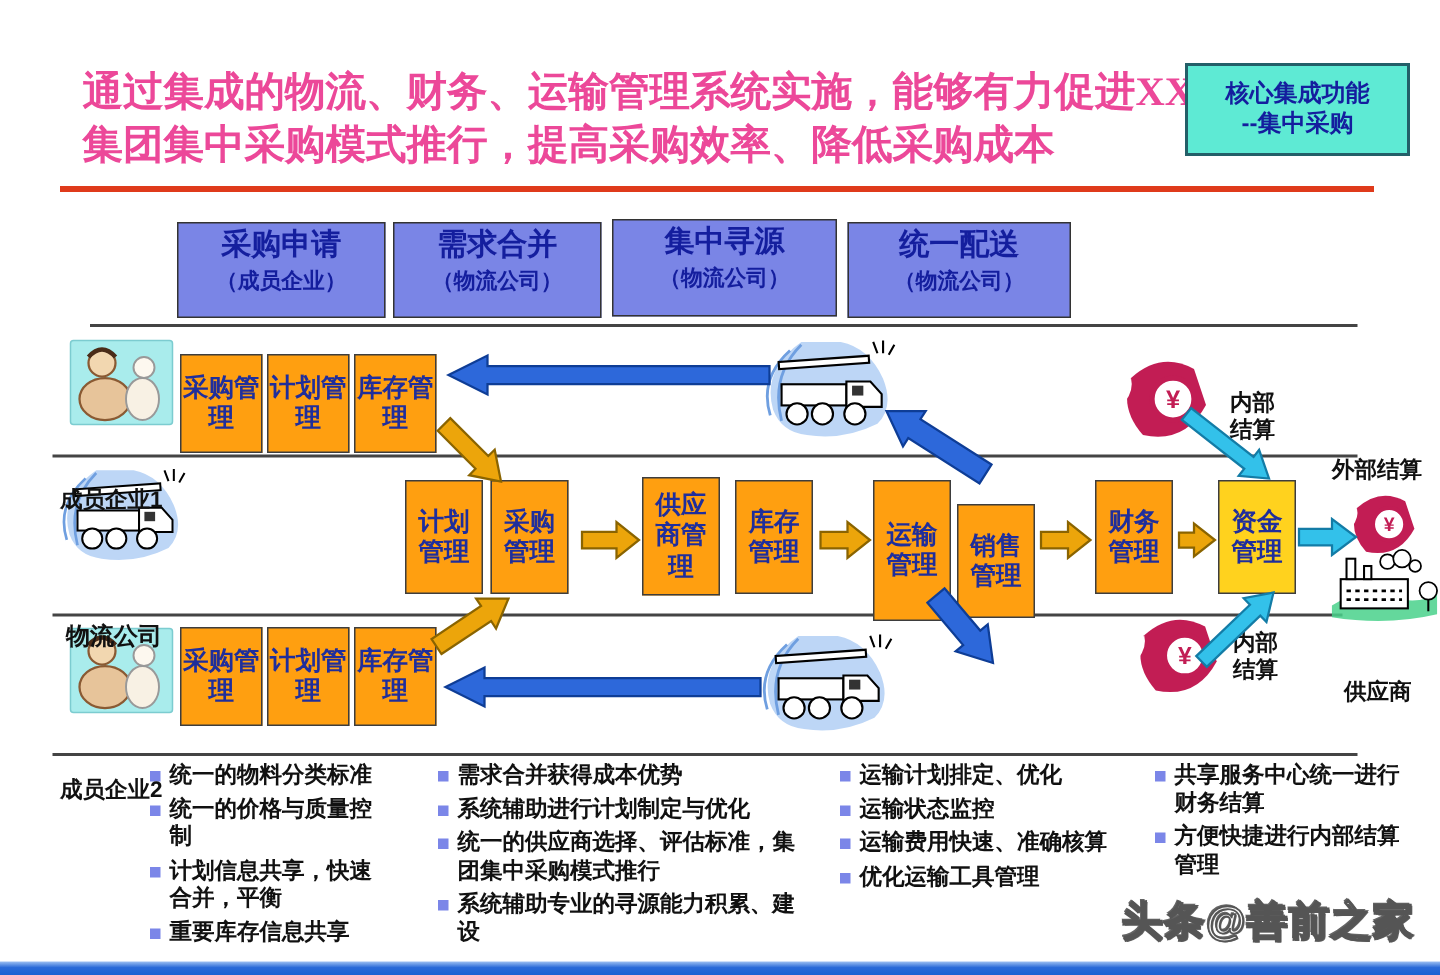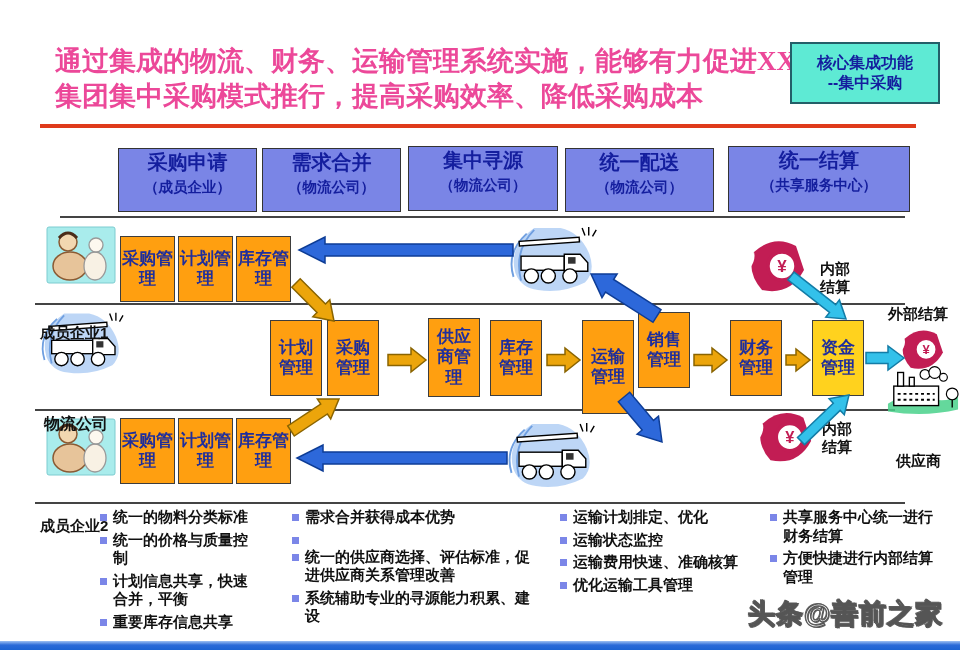--- a/index.html
+++ b/index.html
@@ -77,24 +77,20 @@
     <div class="hbox-t">需求合并</div>
     <div class="hbox-s">（物流公司）</div>
   </div>
   <div class="abs hbox" style="left:408px;top:146px;width:148px;height:63px">
     <div class="hbox-t">集中寻源</div>
     <div class="hbox-s">（物流公司）</div>
   </div>
   <div class="abs hbox" style="left:565px;top:148px;width:147px;height:62px">
     <div class="hbox-t">统一配送</div>
     <div class="hbox-s">（物流公司）</div>
-  </div>
-  <div class="abs hbox" style="left:728px;top:146px;width:180px;height:64px">
-    <div class="hbox-t">统一结算</div>
-    <div class="hbox-s">（共享服务中心）</div>
   </div>
 
   <div class="abs hline" style="left:60px;top:216px;width:845px"></div>
   <div class="abs hline" style="left:35px;top:303px;width:870px"></div>
   <div class="abs hline" style="left:35px;top:409px;width:860px"></div>
   <div class="abs hline" style="left:35px;top:502px;width:870px"></div>
 
   <div class="abs icon" style="left:46px;top:226px">
     <svg width="70" height="60" viewBox="0 0 70 60">
       <rect x="1" y="1" width="68" height="56" rx="2" fill="#a9ecec" stroke="#7cccd0"></rect>
@@ -139,21 +135,21 @@
       <path d="M84,12 l-3,-8 M88,12 l0,-9 M92,13 l4,-7" stroke="#000" stroke-width="1.5"></path>
     </svg>
   </div>
   <div class="abs icon-label" style="left:44px;top:378px;font-size:16px">物流公司</div>
 
   <div class="abs obox" style="left:270px;top:320px;width:52px;height:76px">计划管理</div>
   <div class="abs obox" style="left:327px;top:320px;width:52px;height:76px">采购管理</div>
   <div class="abs obox" style="left:428px;top:318px;width:52px;height:79px">供应商管理</div>
   <div class="abs obox" style="left:490px;top:320px;width:52px;height:76px">库存管理</div>
   <div class="abs obox" style="left:582px;top:320px;width:52px;height:94px">运输管理</div>
-  <div class="abs obox" style="left:638px;top:312px;width:52px;height:76px">销售管理</div>
+  <div class="abs obox" style="left:638px;top:336px;width:52px;height:76px">销售管理</div>
   <div class="abs obox" style="left:730px;top:320px;width:52px;height:76px">财务管理</div>
   <div class="abs obox gold" style="left:812px;top:320px;width:52px;height:76px">资金管理</div>
 
   <div class="abs icon" style="left:46px;top:418px">
     <svg width="70" height="60" viewBox="0 0 70 60">
       <rect x="1" y="1" width="68" height="56" rx="2" fill="#a9ecec" stroke="#7cccd0"></rect>
       <ellipse cx="24" cy="40" rx="17" ry="14" fill="#e7c49a" stroke="#8a5a33" stroke-width="1.5"></ellipse>
       <circle cx="22" cy="16" r="9" fill="#f2d7b0" stroke="#8a5a33" stroke-width="1.5"></circle>
       <path d="M13,12 Q22,2 31,12" fill="none" stroke="#4a2c18" stroke-width="3"></path>
       <ellipse cx="49" cy="40" rx="11" ry="14" fill="#f8f1e4" stroke="#999" stroke-width="1.3"></ellipse>
@@ -245,24 +241,25 @@
         <span class="btext">重要库存信息共享</span>
       </div>
   </div>
   <div class="abs bcol" style="left:292px;width:245px">
     <div class="bitem">
         <span class="sq"></span>
         <span class="btext">需求合并获得成本优势</span>
       </div>
     <div class="bitem">
         <span class="sq"></span>
-      </div>
-    <div class="bitem">
-        <span class="sq"></span>
-        <span class="btext">统一的供应商选择、评估标准，促进供应商关系管理改善</span>
+        <span class="btext">系统辅助进行计划制定与优化</span>
+      </div>
+    <div class="bitem">
+        <span class="sq"></span>
+        <span class="btext">统一的供应商选择、评估标准，集团集中采购模式推行</span>
       </div>
     <div class="bitem">
         <span class="sq"></span>
         <span class="btext">系统辅助专业的寻源能力积累、建设</span>
       </div>
   </div>
   <div class="abs bcol" style="left:560px;width:178px">
     <div class="bitem">
         <span class="sq"></span>
         <span class="btext">运输计划排定、优化</span>

